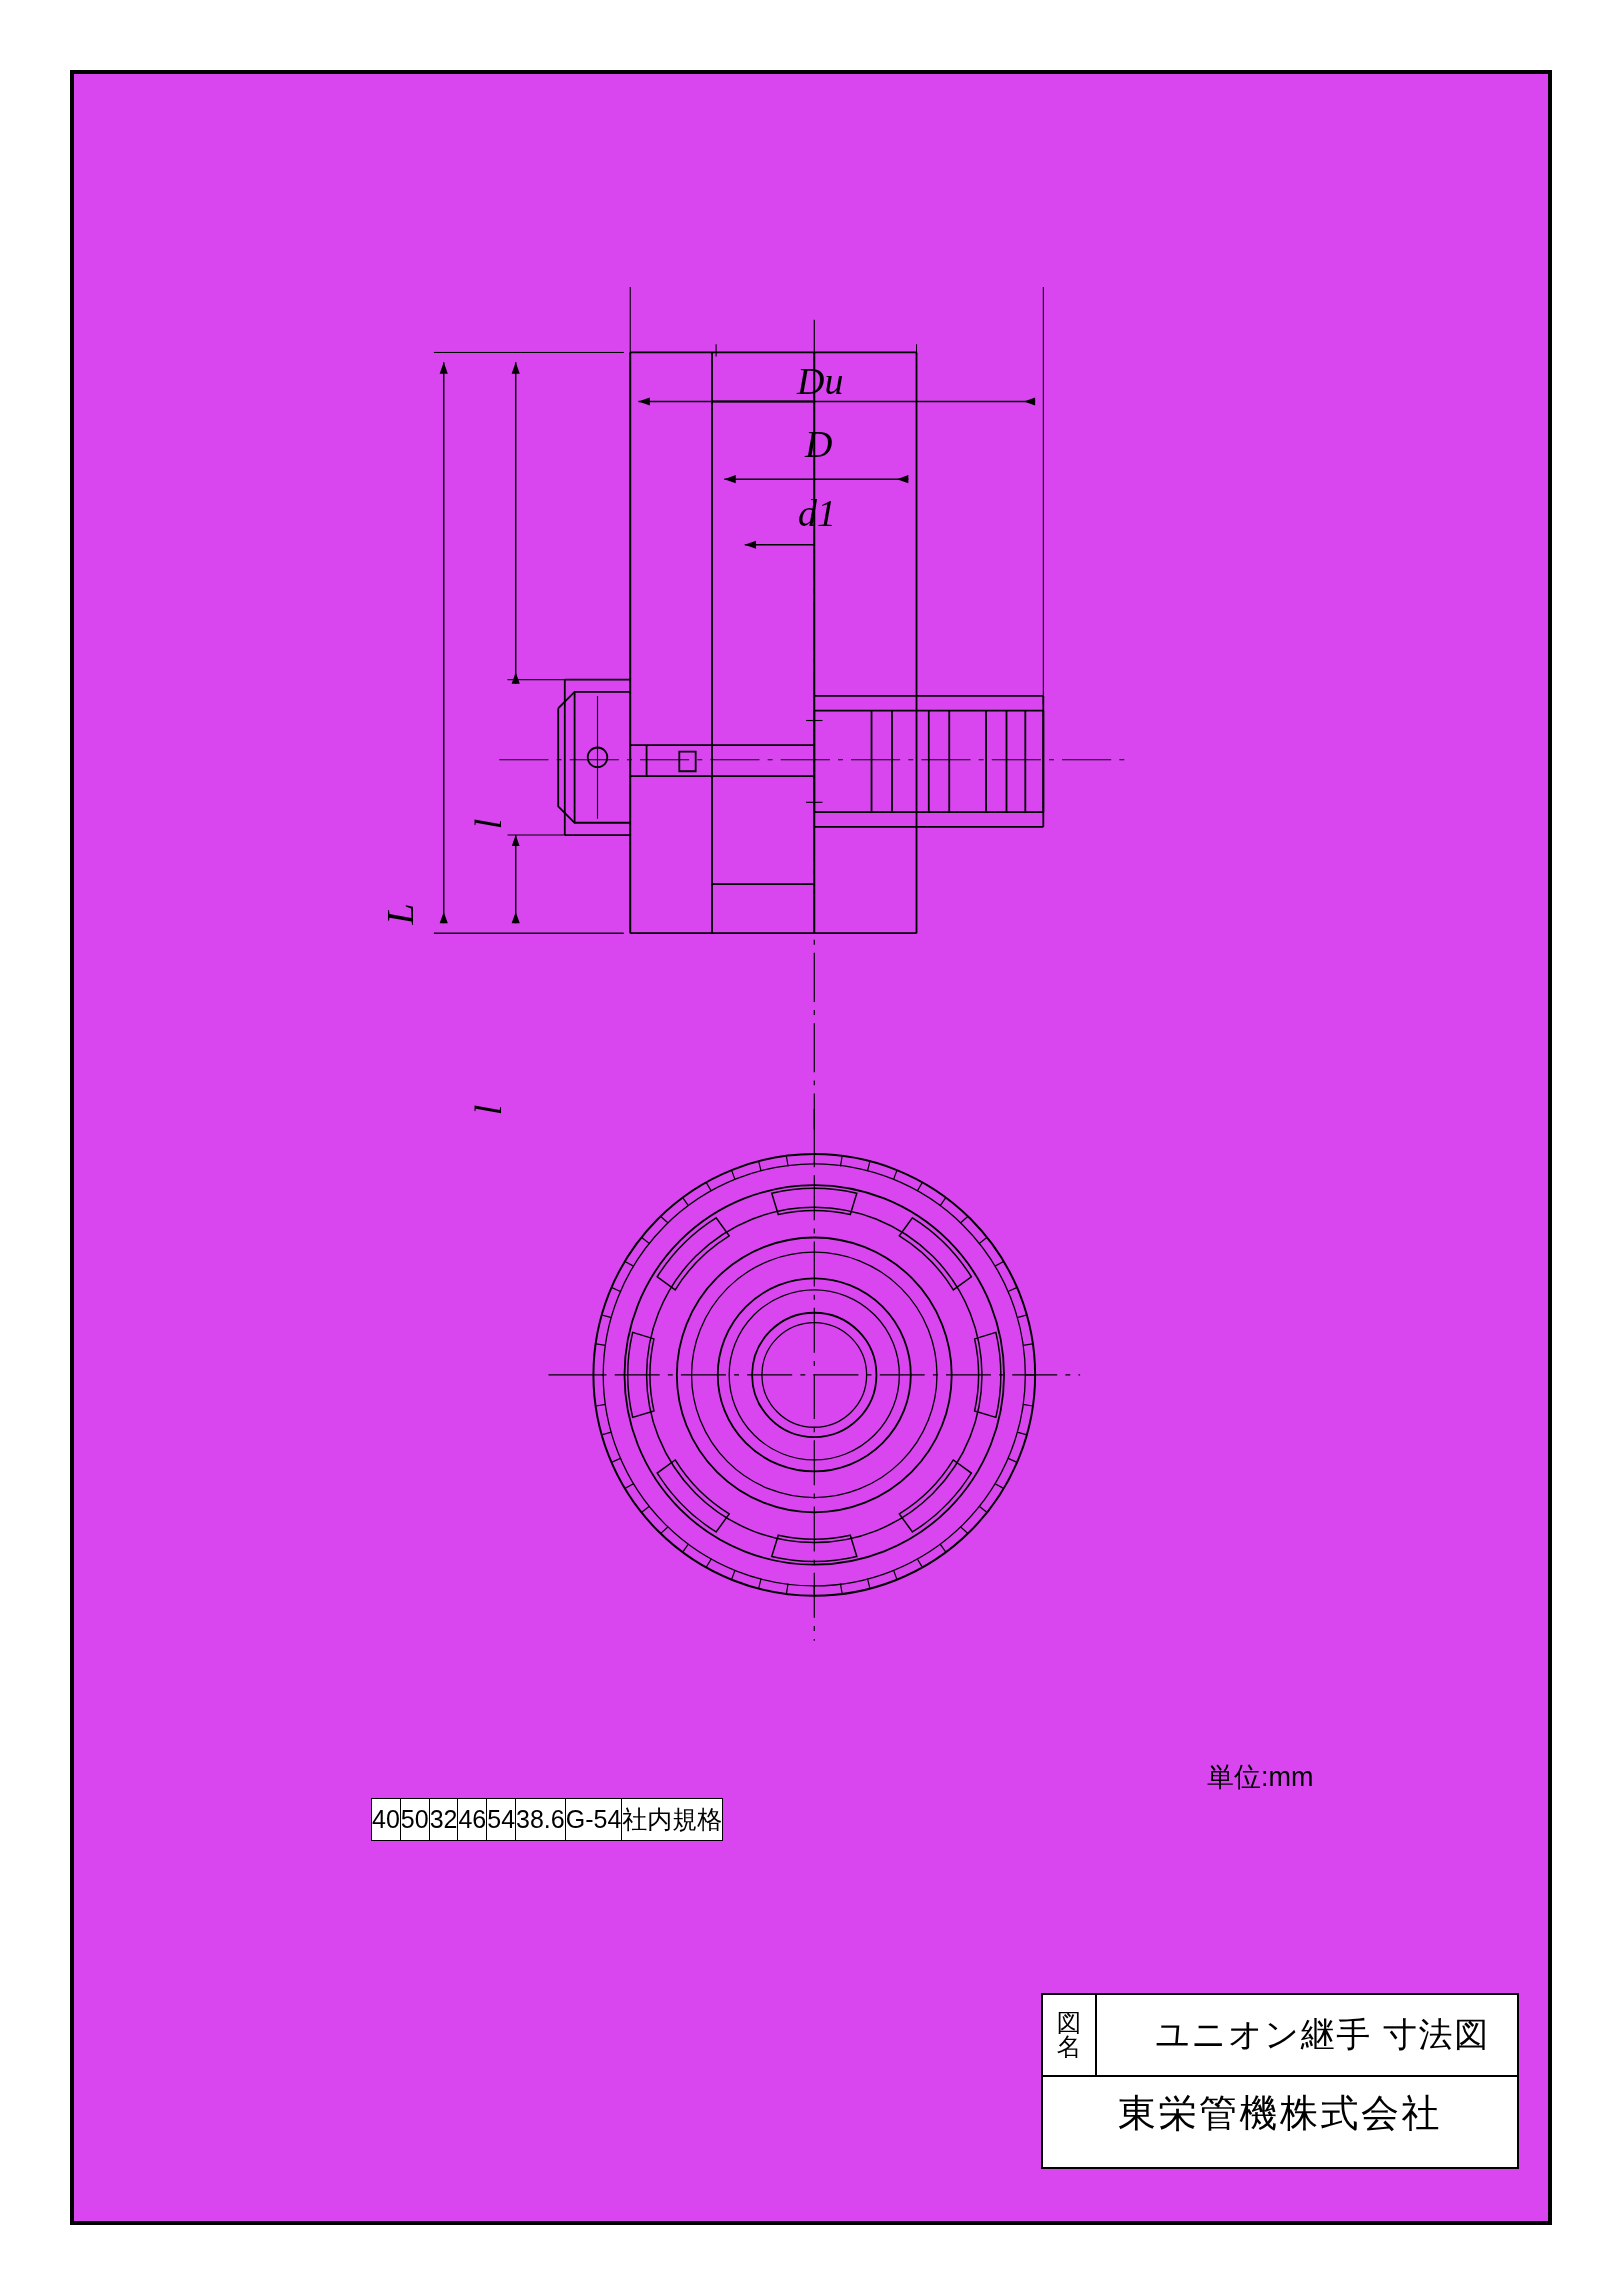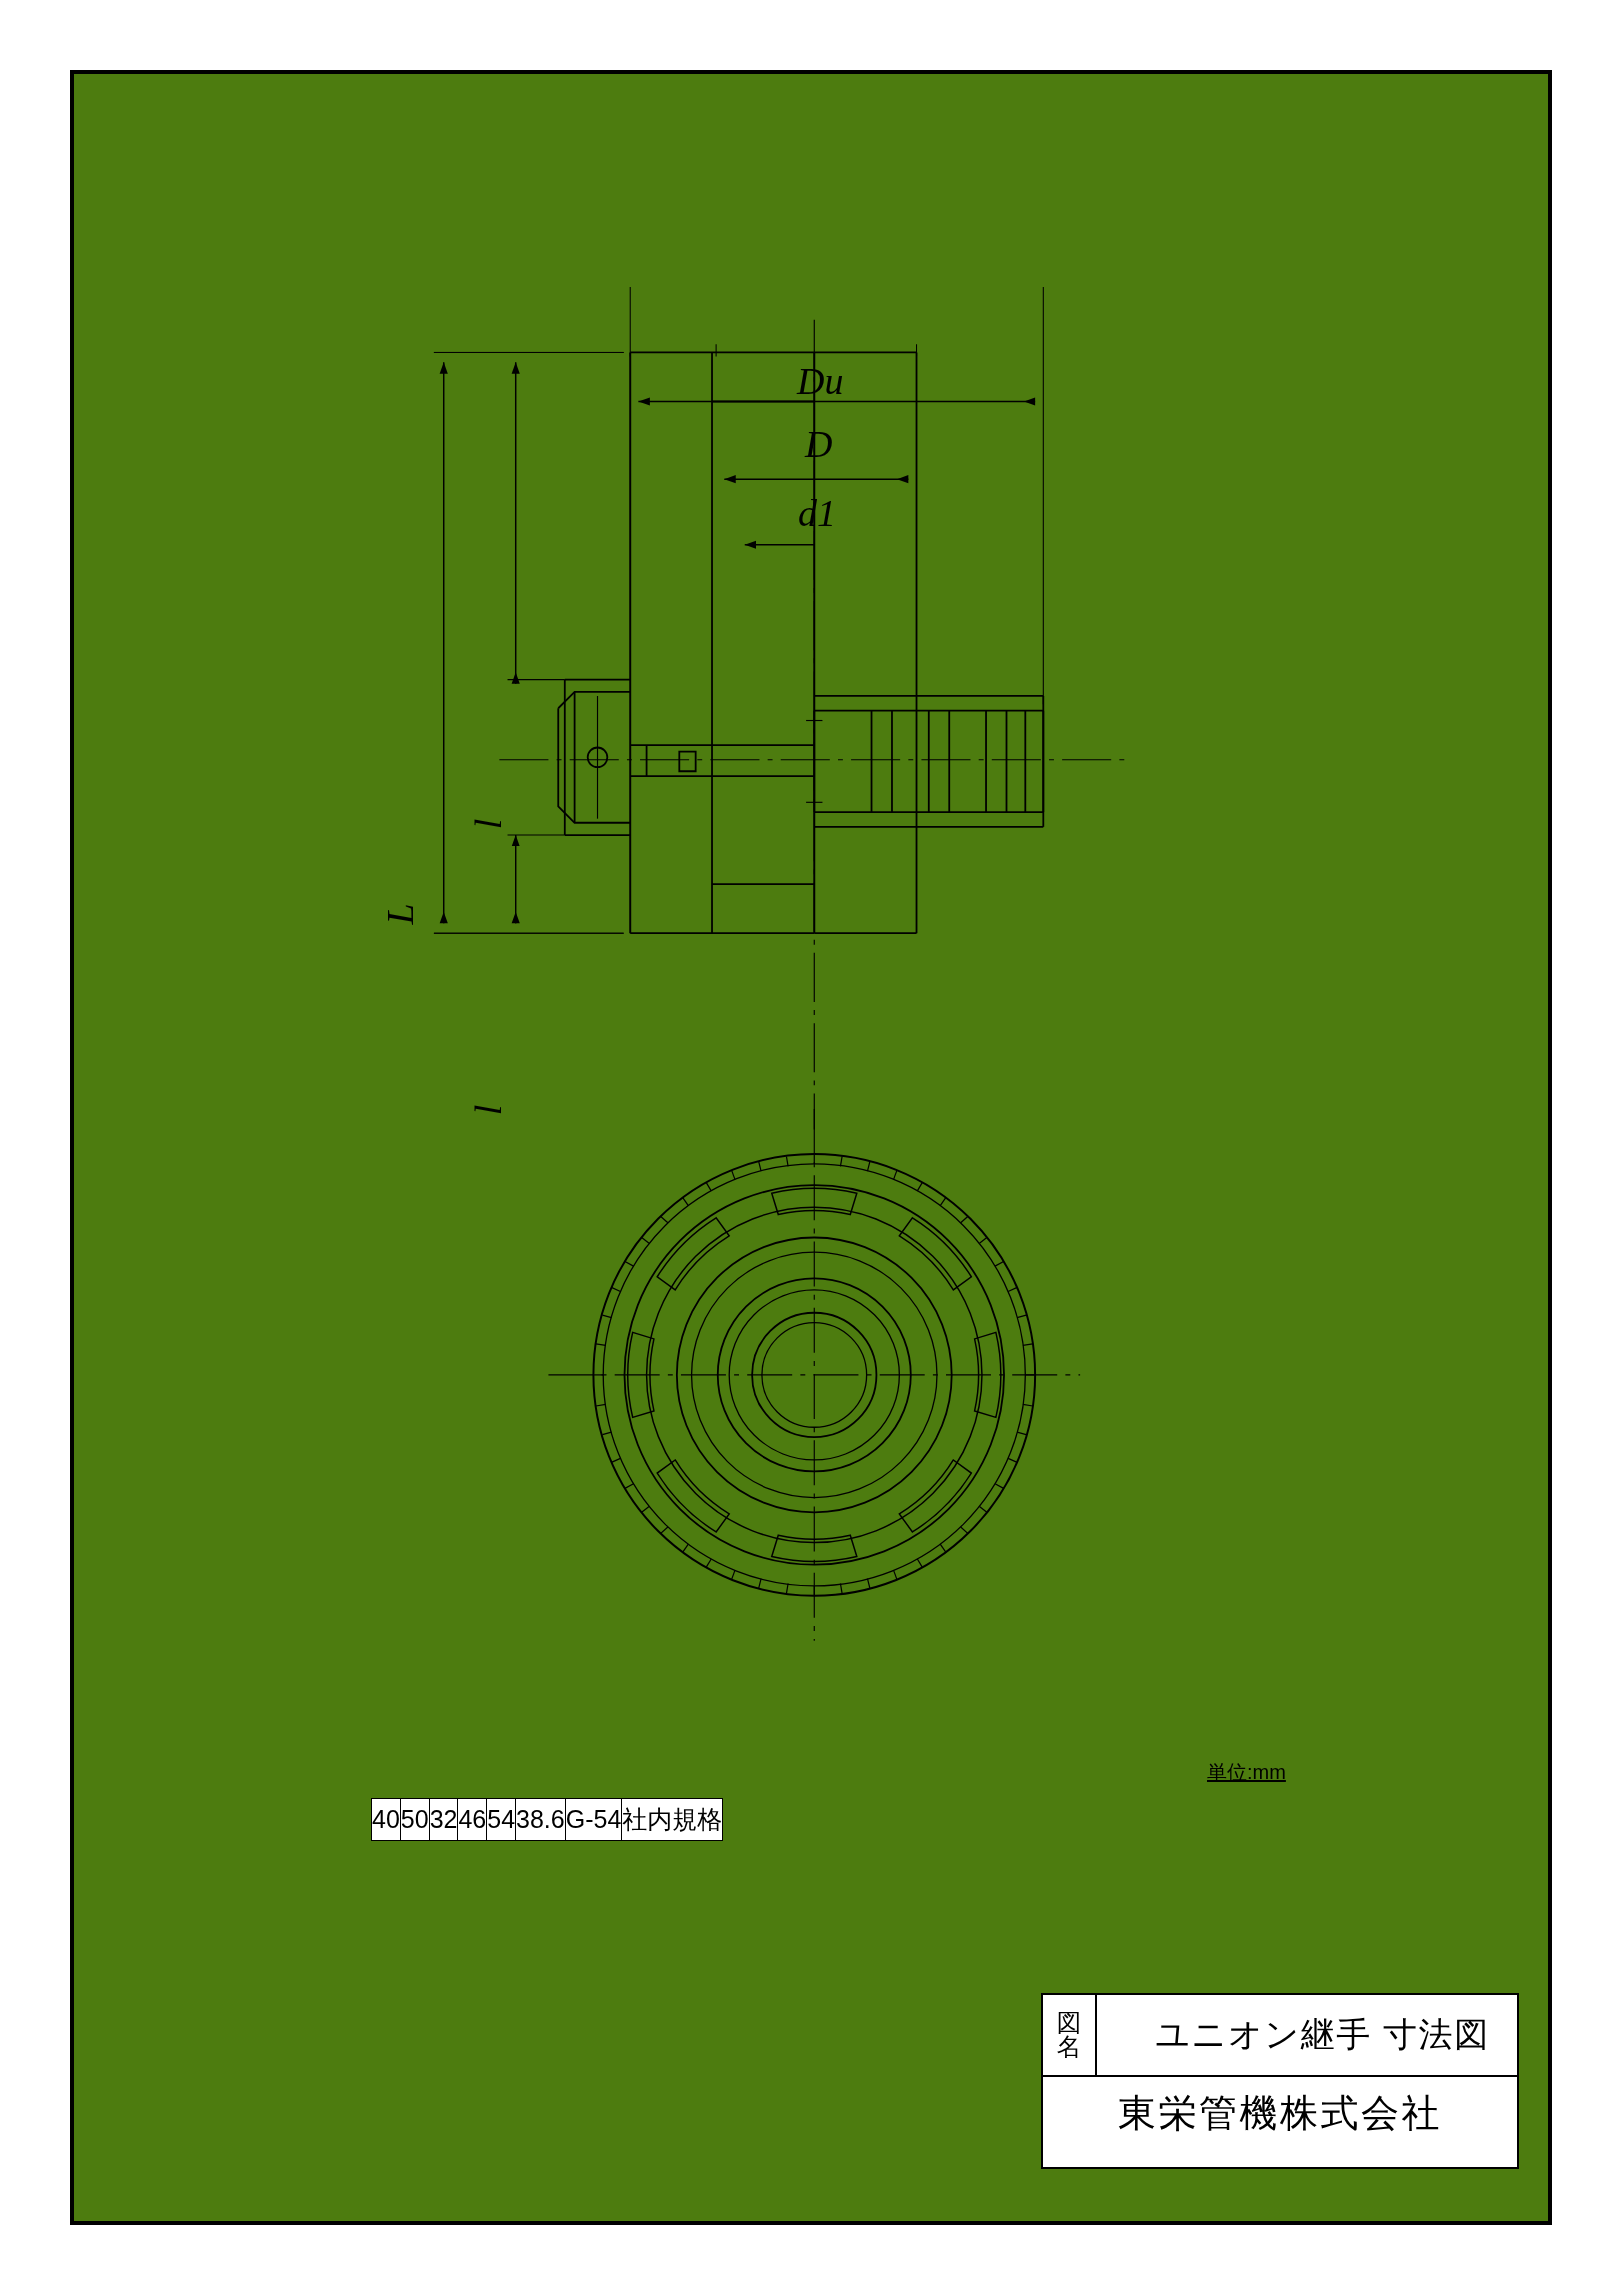--- a/index.html
+++ b/index.html
@@ -15,21 +15,21 @@
     position: relative;
   }
   .sheet {
     position: absolute;
     left: 70px;
     top: 70px;
     width: 1482px;
     height: 2155px;
     border: 4.1px solid #000;
     box-sizing: border-box;
-    background: #4d7c0f;
+    background: #d946ef;
   }
   .drawing-area {
     position: absolute;
     left: 0; top: 0;
     width: 100%;
     height: 100%;
   }
   svg.draw {
     position: absolute;
     left: 0; top: 0;
@@ -44,24 +44,23 @@
     white-space: nowrap;
   }
   .rot90 {
     transform: rotate(-90deg);
     transform-origin: 50% 50%;
   }
   
   .unit-note {
     position: absolute;
     font-family: "Liberation Sans", sans-serif;
-    font-size: 20px;
+    font-size: 27px;
     letter-spacing: 0px;
     white-space: nowrap;
-    text-decoration: underline;
   }
   
   .spec-table {
     position: absolute;
     border-collapse: collapse;
     font-family: "Liberation Sans", sans-serif;
     font-size: 25px;
     background: #fff;
   }
   .spec-table td, .spec-table th {

